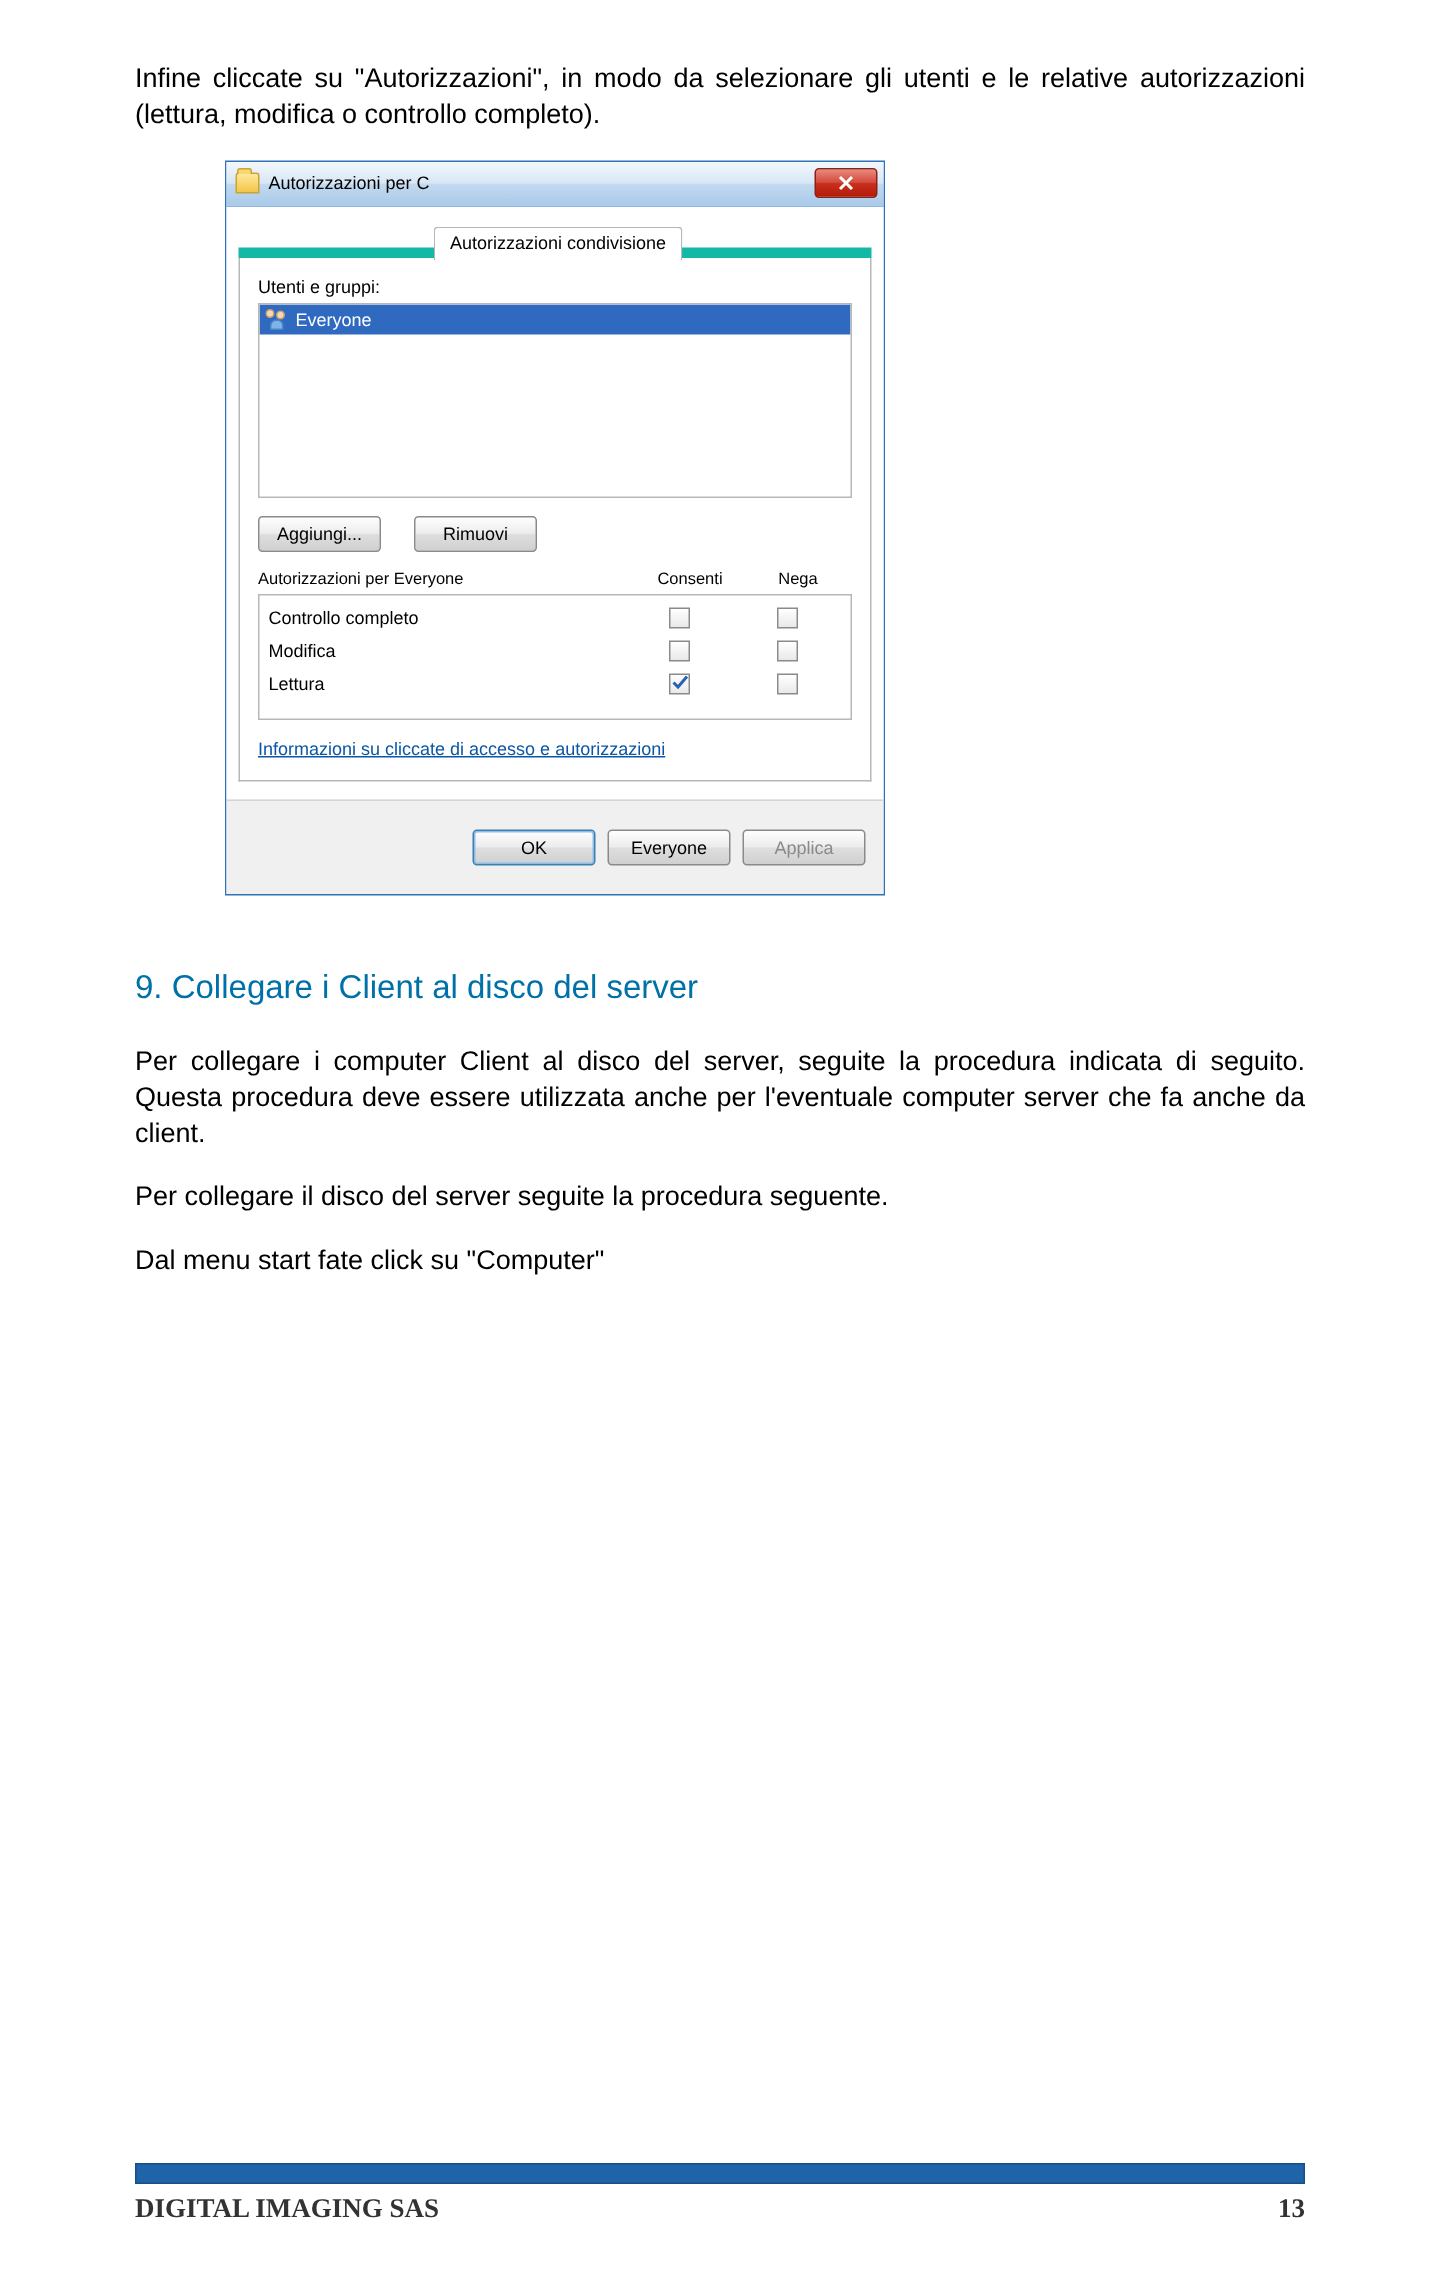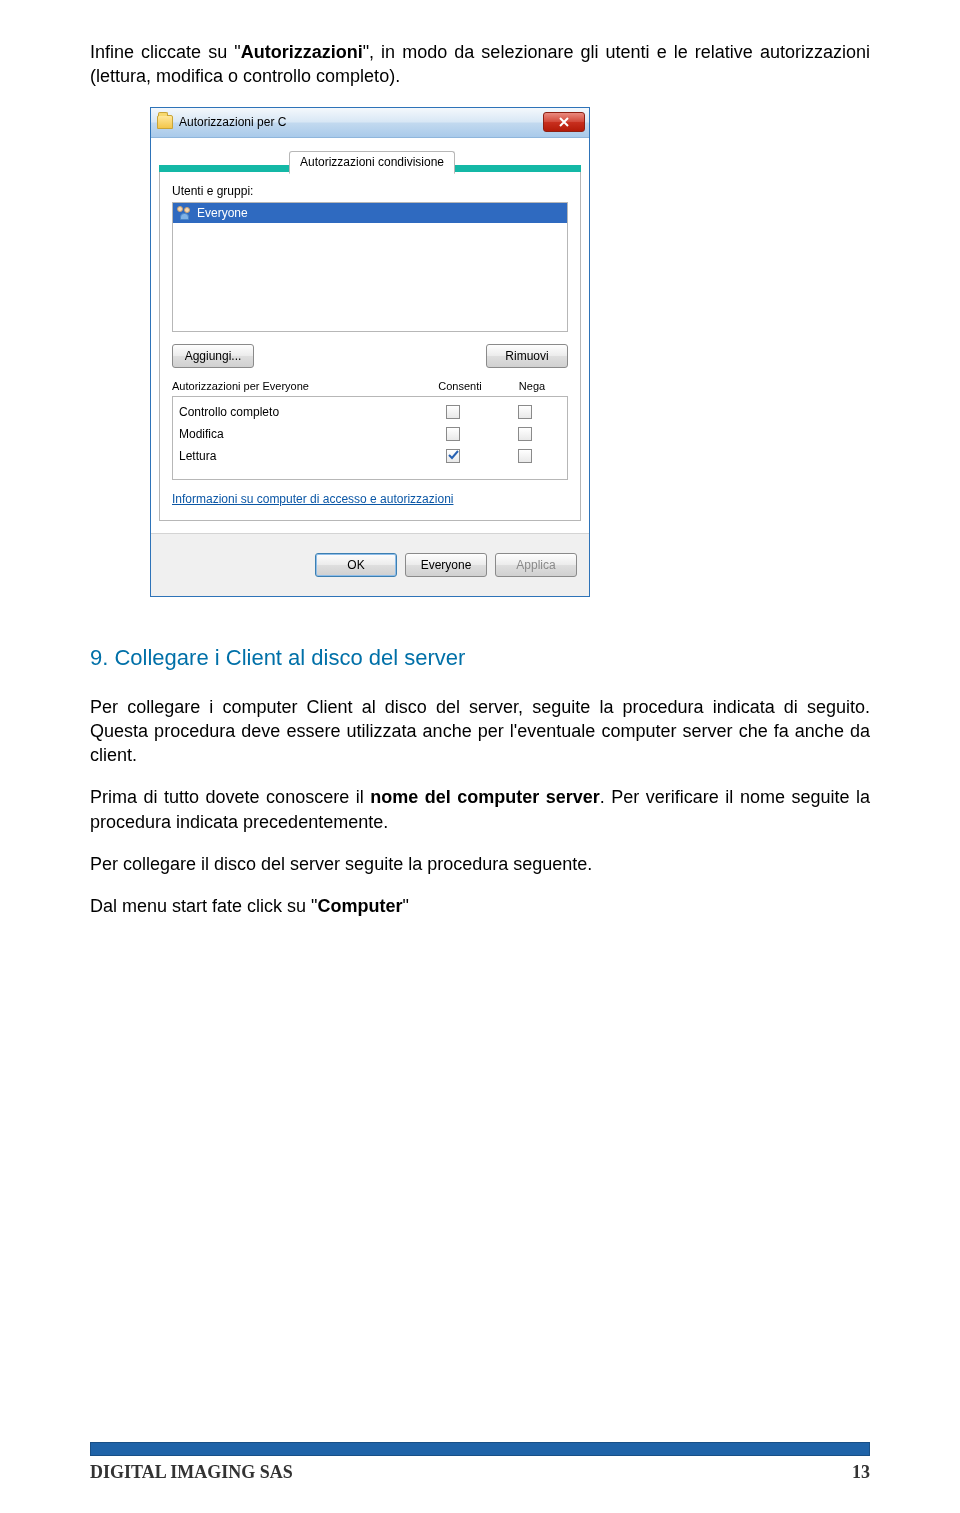--- a/index.html
+++ b/index.html
@@ -15,21 +15,21 @@
     padding: 40px 90px 30px 90px;
     min-height: 1513px;
     position: relative;
   }
   .para {
     font-size: 18px;
     line-height: 1.35;
     margin: 0 0 18px 0;
     text-align: justify;
   }
-  .bold { font-weight: bold; }
+  .bold { font-weight: normal; }
   .heading {
     font-size: 22px;
     color: #0070a8;
     font-weight: normal;
     margin: 48px 0 24px 0;
   }
 
   
   .dialog-wrap {
     width: 440px;
@@ -135,21 +135,21 @@
   .users-icon .head.a { left: 0; top: 0; }
   .users-icon .head.b { left: 7px; top: 1px; }
   .users-icon .body {
     position: absolute; width: 9px; height: 7px;
     background: #7fb2e6; border: 1px solid #4a86c7;
     border-radius: 4px 4px 1px 1px;
     bottom: 0; left: 3px;
   }
 
   .btn-row {
-    display: flex; justify-content: space-between; gap: 22px;
+    display: flex; justify-content: flex-start; gap: 22px;
     margin: 12px 0 12px 0;
   }
   .win-btn {
     min-width: 82px; height: 24px;
     background: linear-gradient(#fefefe, #ececec 48%, #dedede 52%, #d0d0d0);
     border: 1px solid #8a8a8a;
     border-radius: 3px;
     font-family: inherit; font-size: 12px;
     display: inline-flex; align-items: center; justify-content: center;
     padding: 0 10px;
@@ -300,38 +300,35 @@
                     <path d="M1 5 L4 8 L10 1" stroke="#2862b3" stroke-width="2" fill="none"></path>
                   </svg>
                 </span>
               </span>
             <span class="checkcell">
                 <span class="chk"></span>
               </span>
           </div>
         </div>
 
-        <span class="link-text">Informazioni su computer di accesso e autorizzazioni</span>
+        <span class="link-text">Informazioni su cliccate di accesso e autorizzazioni</span>
       </div>
     </div>
 
     <div class="footer-row">
       <button class="win-btn primary">OK</button>
       <button class="win-btn">Everyone</button>
       <button class="win-btn disabled underline-first">Applica</button>
     </div>
   </div>
 
   <h2 class="heading">9. Collegare i Client al disco del server</h2>
 
   <p class="para">Per collegare i computer Client al disco del server, seguite la procedura indicata di seguito. Questa procedura deve essere utilizzata anche per l'eventuale computer server che fa anche da client.</p>
 
-  <p class="para">
-    <span>Prima di tutto dovete conoscere il </span><span class="bold">nome del computer server</span><span>. Per verificare il nome seguite la procedura indicata precedentemente.</span>
-  </p>
 
   <p class="para">Per collegare il disco del server seguite la procedura seguente.</p>
 
   <p class="para">
     <span>Dal menu start fate click su "</span><span class="bold">Computer</span><span>"</span>
   </p>
 
   <div class="page-footer">
     <div class="foot-bar"></div>
     <div class="foot-line">

